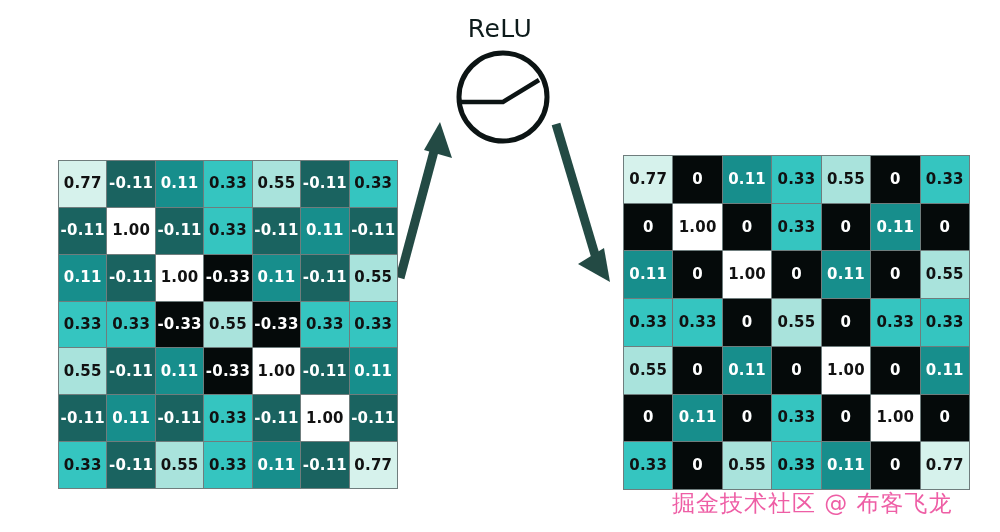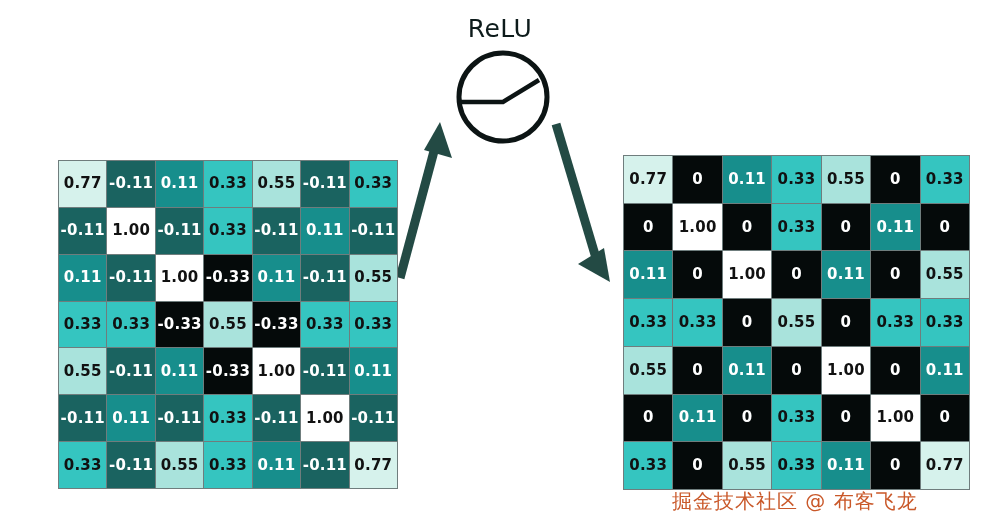--- a/index.html
+++ b/index.html
@@ -81,22 +81,22 @@
 
   
   #arrow-in  { position: absolute; left: 392px; top: 118px; width: 70px; height: 166px; }
   #arrow-out { position: absolute; left: 548px; top: 118px; width: 76px; height: 166px; }
 
   
   #watermark {
     position: absolute;
     left: 672px;
     top: 488px;
-    font-size: 20px;
-    color: #c2410c;
+    font-size: 23px;
+    color: #ec4899;
     opacity: 0.88;
     white-space: nowrap;
     font-family: "DejaVu Sans", sans-serif;
     letter-spacing: 1px;
   }
 </style>
 </head>
 <body>
 
 <div id="stage">

